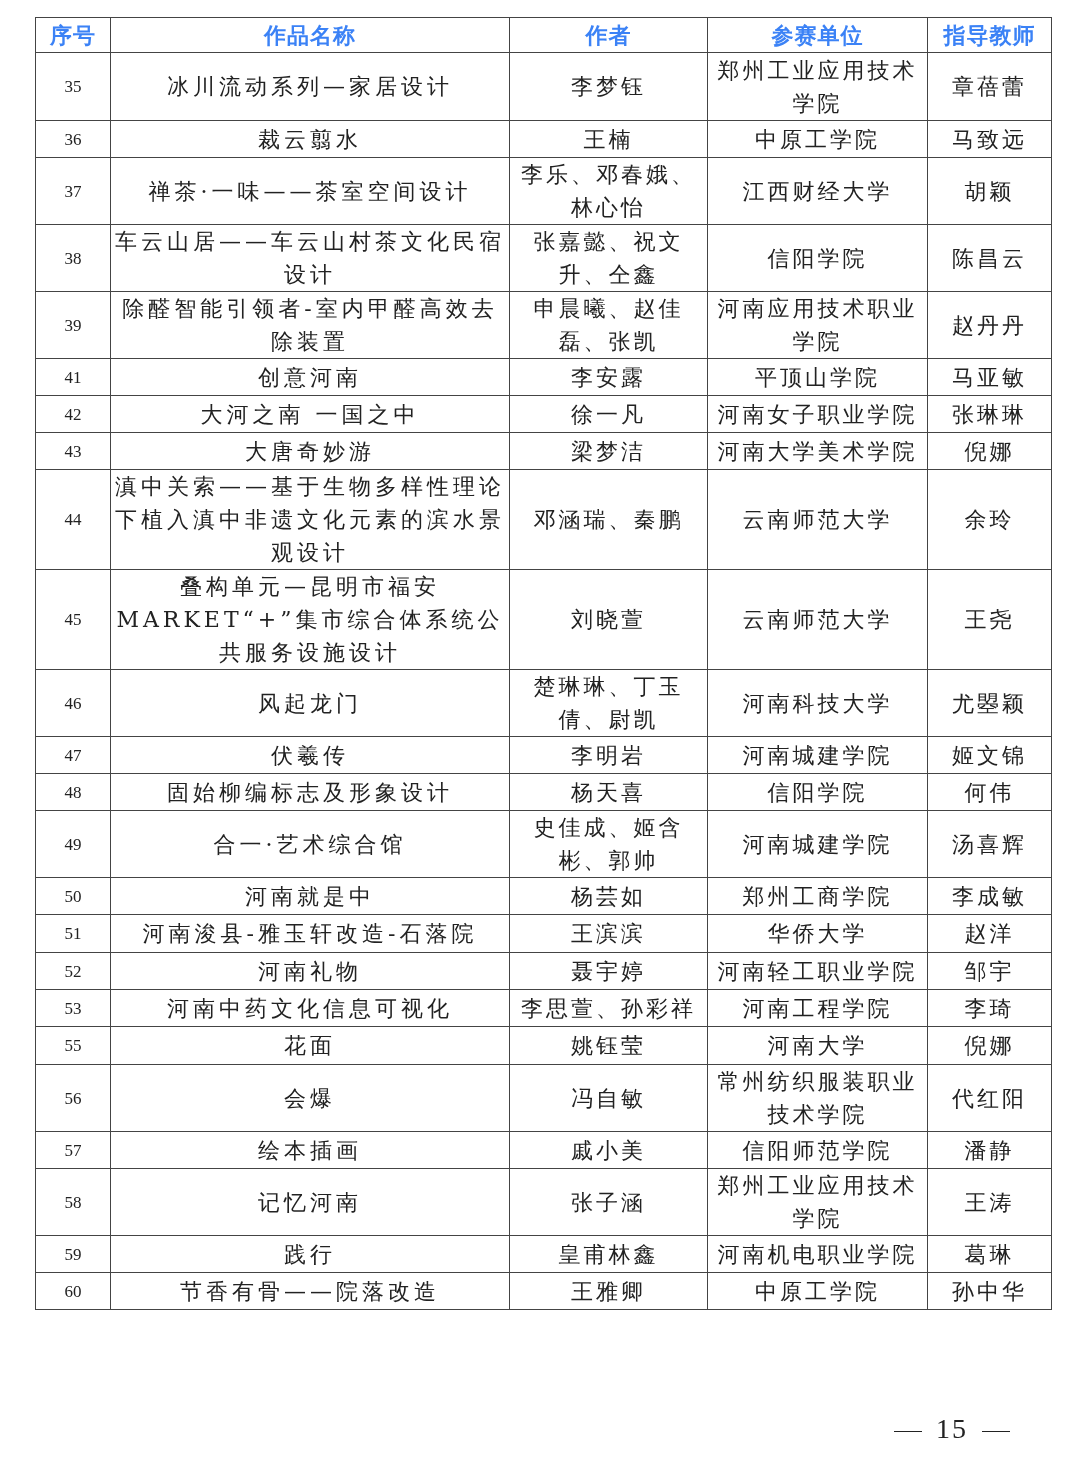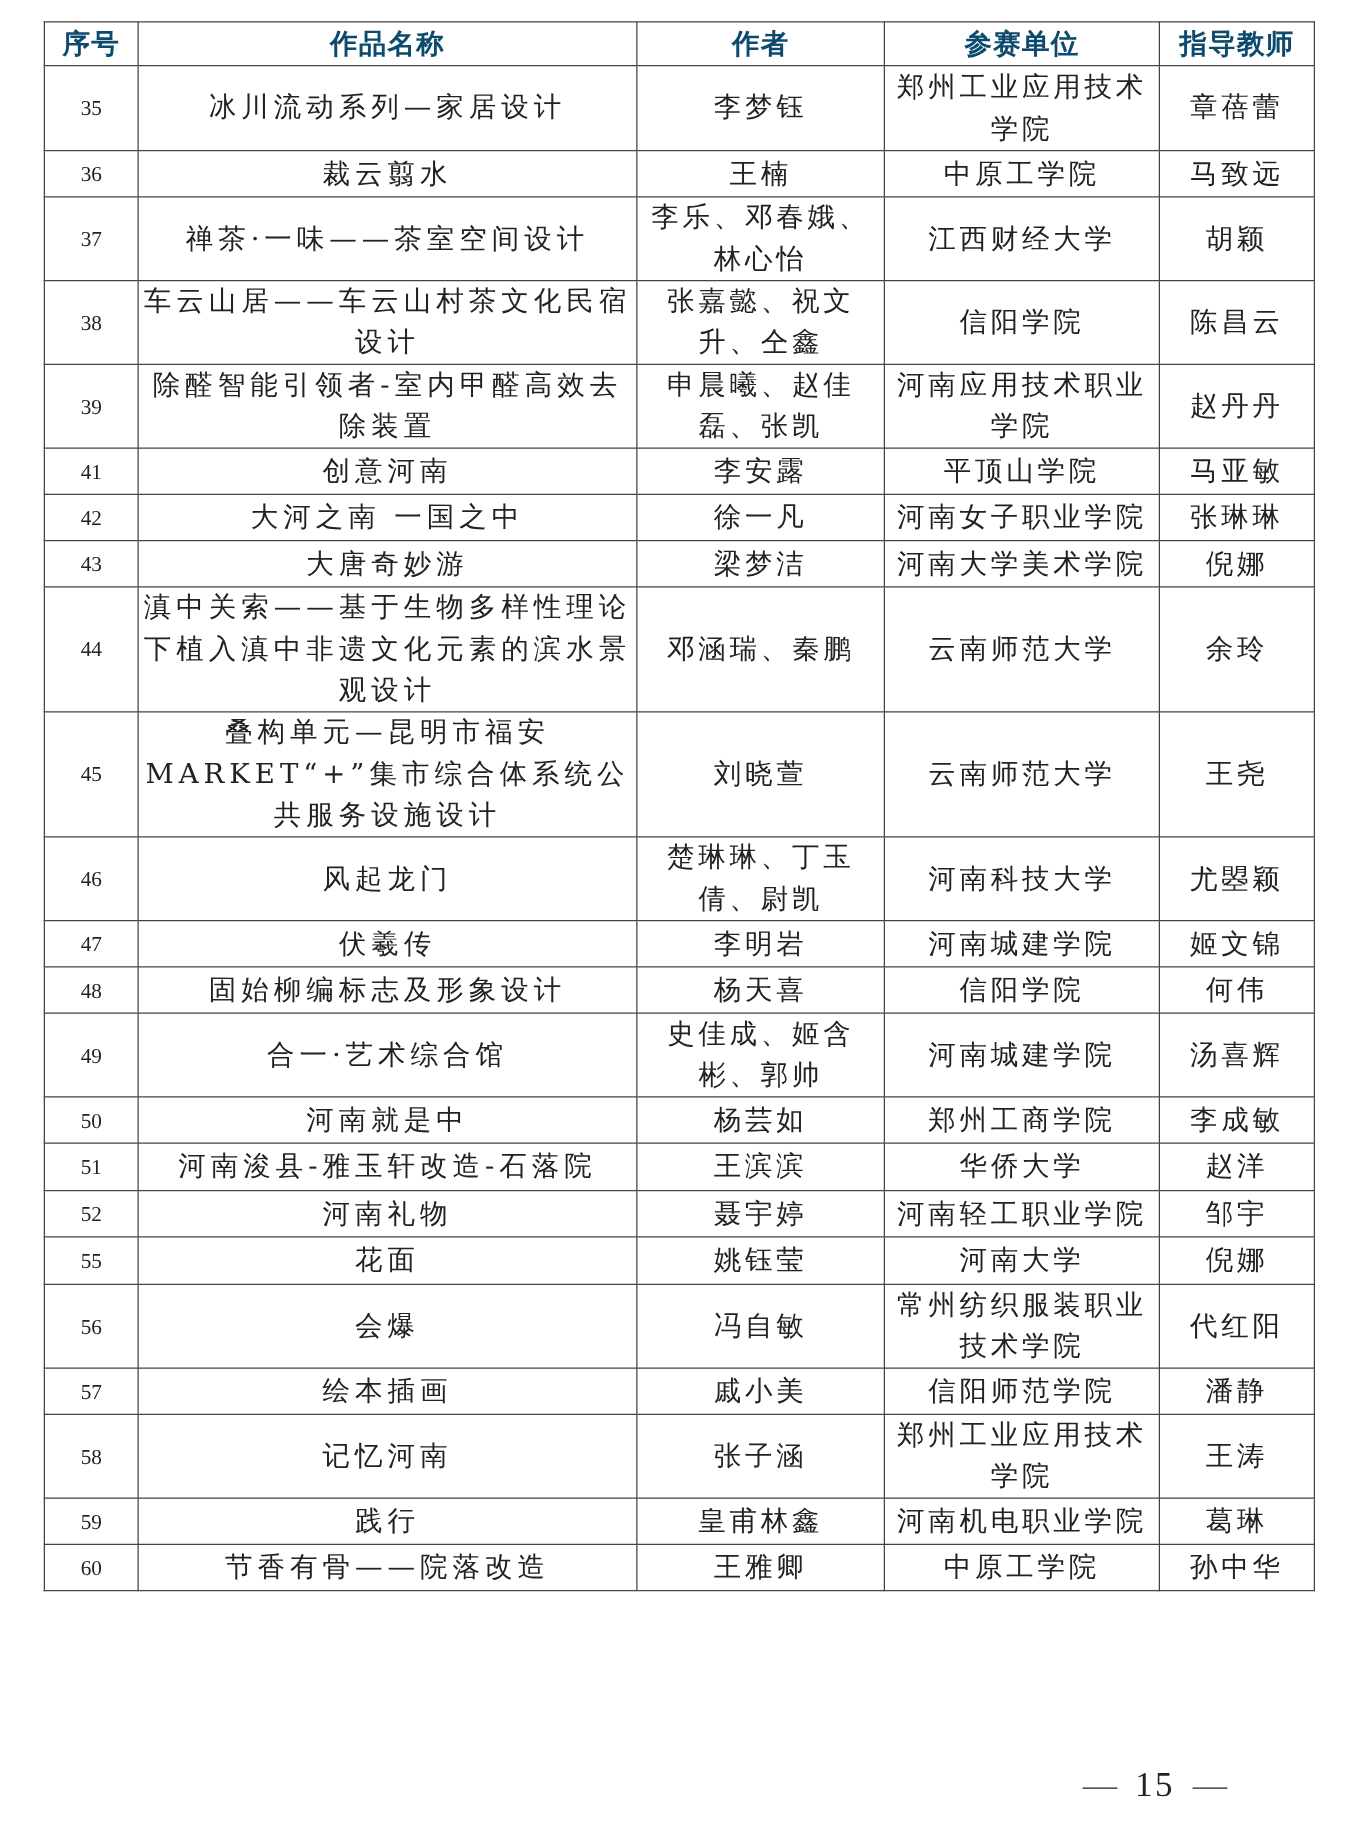--- a/index.html
+++ b/index.html
@@ -18,34 +18,34 @@
     text-align: center; vertical-align: middle;
     padding: 0 2px;
     line-height: 33px;
     font-size: 22px;
     letter-spacing: 3px;
     overflow: hidden;
   }
   table.awards th {
     font-family: "DejaVu Sans", "Liberation Sans", sans-serif;
     font-weight: bold; font-size: 22px; letter-spacing: 1px;
-    height: 34px; color: #0c4a6e;
+    height: 34px; color: #3b82f6;
   }
   table.awards td.num {
     font-family: "Liberation Serif", "DejaVu Serif", serif;
     font-size: 17px; letter-spacing: 0;
   }
   table.awards td.title { letter-spacing: 4px; }
   col.c-num { width: 75px; }
   col.c-title { width: 399px; }
   col.c-author { width: 198px; }
   col.c-unit { width: 220px; }
   col.c-teacher { width: 124px; }
   .page-number {
-    position: absolute; left: 852px; top: 1413px;
+    position: absolute; left: 880px; top: 1413px;
     font-family: "Liberation Serif", "DejaVu Serif", serif;
     font-size: 28px; color: #222222; letter-spacing: 2px;
   }
   .page-number .dash { display: inline-block; width: 28px; border-top: 1.5px solid #222; vertical-align: middle; margin: 0 14px; }
 </style>
 </head>
 <body>
 
 <table class="awards">
   <colgroup>
@@ -177,20 +177,27 @@
         <td class="unit">华侨大学</td>
         <td class="teacher">赵洋</td>
       </tr>
       <tr style="height: 37px; margin-top: 23px;">
         <td class="num">52</td>
         <td class="title">河南礼物</td>
         <td class="author">聂宇婷</td>
         <td class="unit">河南轻工职业学院</td>
         <td class="teacher">邹宇</td>
       </tr>
+      <tr style="height: 37px;">
+        <td class="num">53</td>
+        <td class="title">河南中药文化信息可视化</td>
+        <td class="author">李思萱、孙彩祥</td>
+        <td class="unit">河南工程学院</td>
+        <td class="teacher">李琦</td>
+      </tr>
       <tr style="height: 38px;">
         <td class="num">55</td>
         <td class="title">花面</td>
         <td class="author">姚钰莹</td>
         <td class="unit">河南大学</td>
         <td class="teacher">倪娜</td>
       </tr>
       <tr style="height: 67px;">
         <td class="num">56</td>
         <td class="title">会爆</td>

